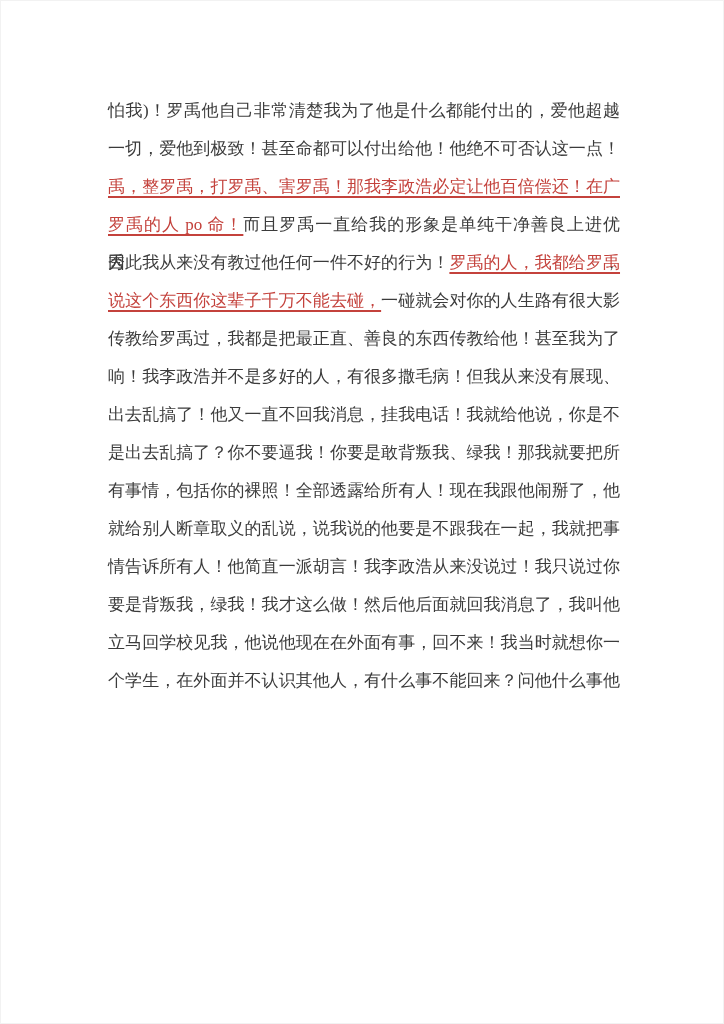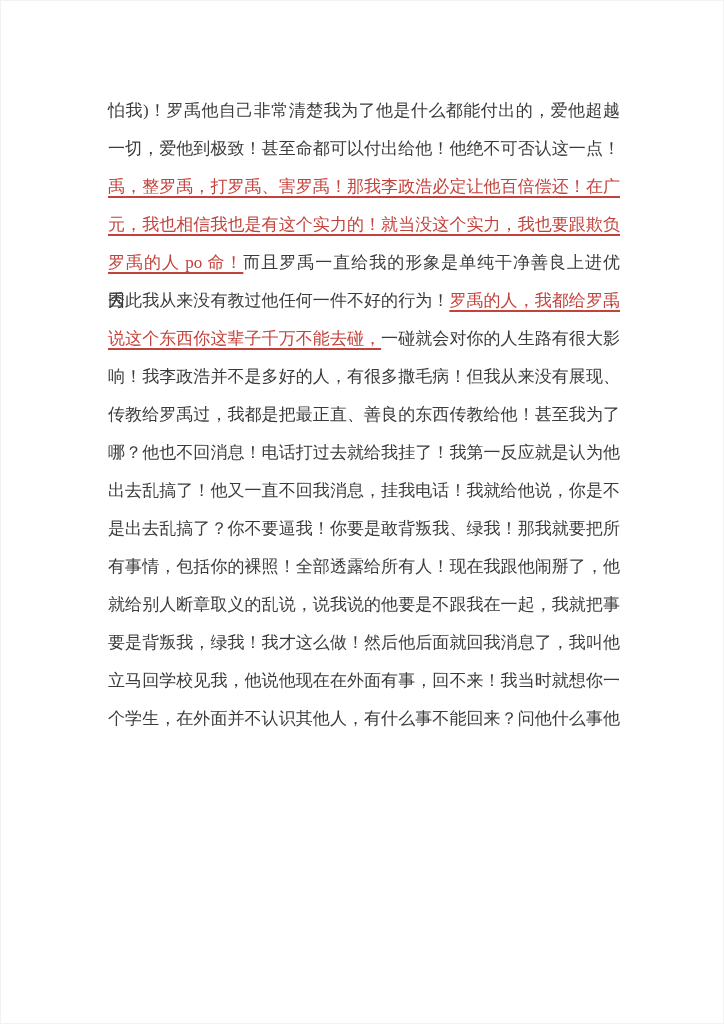--- a/index.html
+++ b/index.html
@@ -45,29 +45,28 @@
 </style>
 </head>
 <body>
 
 <div class="page">
   <div class="text-block">
     <div id="paragraph-lines">
         <div class="line"><span class="run-normal">怕我)！罗禹他自己非常清楚我为了他是什么都能付出的，爱他超越</span></div>
         <div class="line"><span class="run-normal">一切，爱他到极致！甚至命都可以付出给他！他绝不可否认这一点！</span></div>
         <div class="line"><span class="run-red">禹，整罗禹，打罗禹、害罗禹！那我李政浩必定让他百倍偿还！在广</span></div>
-        <div class="line"><span class="run-red">元，我也相信我也是有这个实力的！就当没这个实力，我也要跟欺负</span></div>
         <div class="line"><span class="run-red">罗禹的人 po 命！</span><span class="run-normal">而且罗禹一直给我的形象是单纯干净善良上进优秀，</span></div>
         <div class="line"><span class="run-normal">因此我从来没有教过他任何一件不好的行为！</span><span class="run-red">罗禹的人，我都给罗禹</span></div>
         <div class="line"><span class="run-red">说这个东西你这辈子千万不能去碰，</span><span class="run-normal">一碰就会对你的人生路有很大影</span></div>
+        <div class="line"><span class="run-normal">传教给罗禹过，我都是把最正直、善良的东西传教给他！甚至我为了</span></div>
         <div class="line"><span class="run-normal">响！我李政浩并不是多好的人，有很多撒毛病！但我从来没有展现、</span></div>
-        <div class="line"><span class="run-normal">传教给罗禹过，我都是把最正直、善良的东西传教给他！甚至我为了</span></div>
-        <div class="line"><span class="run-normal">哪？他也不回消息！电话打过去就给我挂了！我第一反应就是认为他</span></div>
         <div class="line"><span class="run-normal">出去乱搞了！他又一直不回我消息，挂我电话！我就给他说，你是不</span></div>
         <div class="line"><span class="run-normal">是出去乱搞了？你不要逼我！你要是敢背叛我、绿我！那我就要把所</span></div>
         <div class="line"><span class="run-normal">有事情，包括你的裸照！全部透露给所有人！现在我跟他闹掰了，他</span></div>
         <div class="line"><span class="run-normal">就给别人断章取义的乱说，说我说的他要是不跟我在一起，我就把事</span></div>
+        <div class="line"><span class="run-normal">情告诉所有人！他简直一派胡言！我李政浩从来没说过！我只说过你</span></div>
         <div class="line"><span class="run-normal">要是背叛我，绿我！我才这么做！然后他后面就回我消息了，我叫他</span></div>
         <div class="line"><span class="run-normal">立马回学校见我，他说他现在在外面有事，回不来！我当时就想你一</span></div>
         <div class="line"><span class="run-normal">个学生，在外面并不认识其他人，有什么事不能回来？问他什么事他</span></div>
       </div>
   </div>
 </div>
 
 </body></html>

